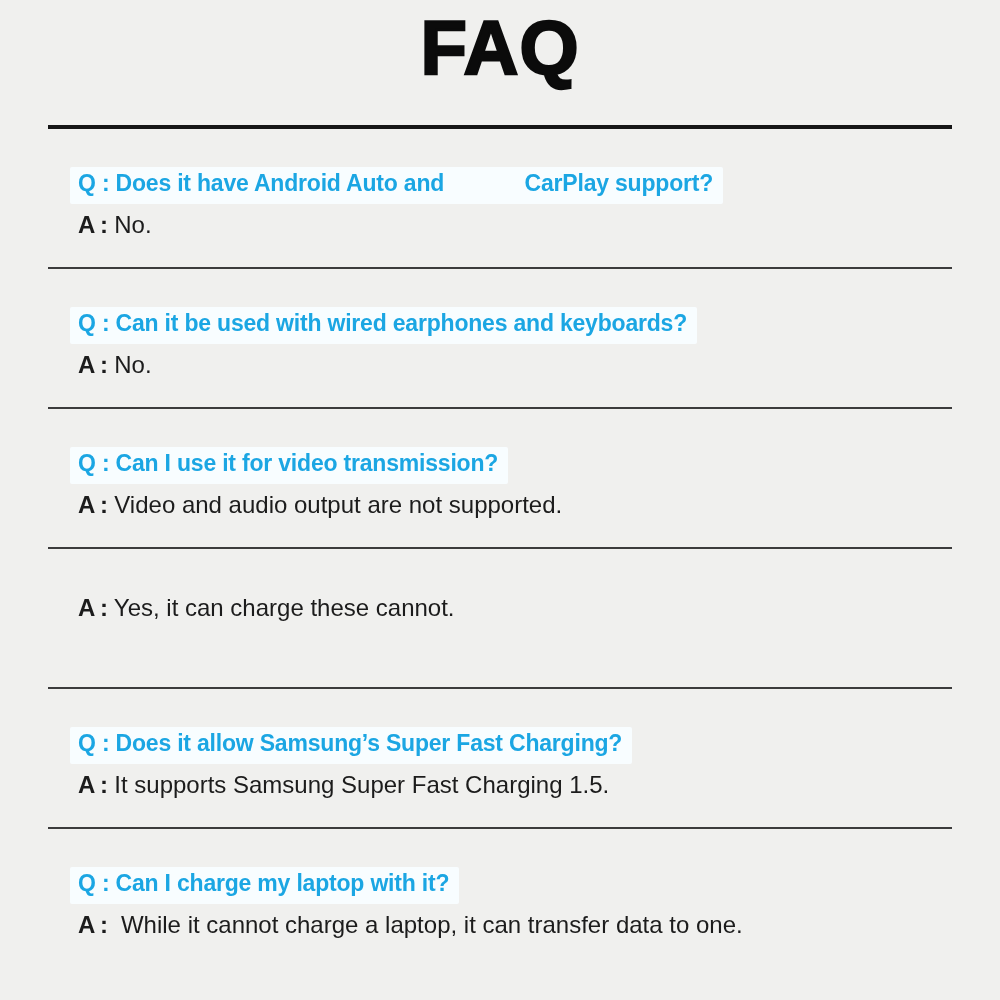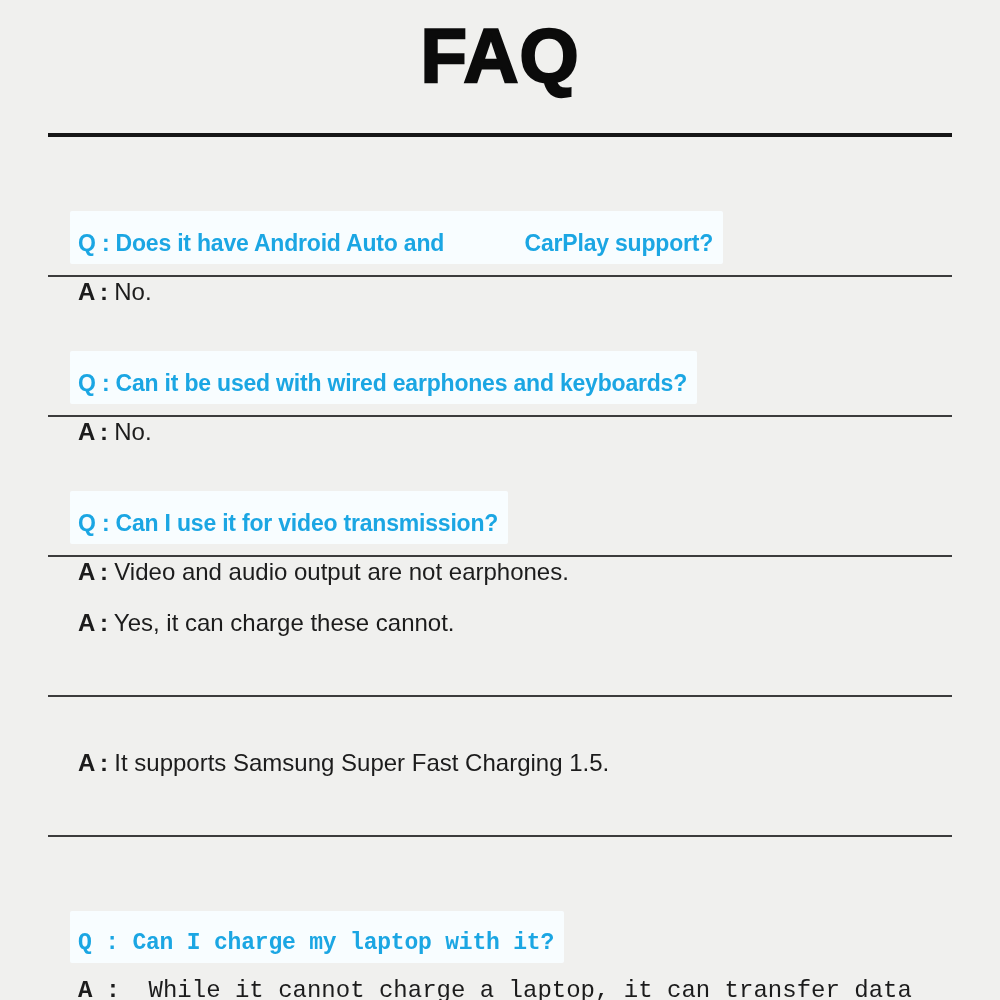--- a/index.html
+++ b/index.html
@@ -7,21 +7,21 @@
     padding: 0;
   }
   body {
     width: 1000px;
     height: 1000px;
     background: #f0f0ee;
     font-family: "Liberation Sans", "DejaVu Sans", sans-serif;
     overflow: hidden;
   }
   .page-title {
-    margin: 8px;
+    margin: 0;
     padding-top: 10px;
     font-size: 76px;
     line-height: 1;
     font-weight: bold;
     text-align: center;
     color: #0b0b0b;
     letter-spacing: 1px;
     -webkit-text-stroke: 2.4px #0b0b0b;
   }
   .faq-wrap {
@@ -34,42 +34,40 @@
     border: none;
   }
   .faq-item {
     box-sizing: border-box;
     height: 140px;
     border-bottom: 2px solid #3c3c3c;
     padding: 38px 0 0 30px;
   }
   .faq-item:last-child {
     border-bottom: none;
-    font-family: Liberation Mono, monospace;
   }
   .q-line {
     line-height: 24px;
   }
   .q-highlight {
     display: inline-block;
     background: #f8fdff;
-    padding: 20px 10px 6px 8px;
+    padding: 4px 10px 6px 8px;
     margin-left: -8px;
     border-radius: 2px;
-    margin-top: 36px;
   }
   .q-text {
     font-size: 23px;
     font-weight: bold;
     color: #1ba6e3;
     letter-spacing: -0.2px;
     white-space: pre-wrap;
   }
   .a-line {
-    margin-top: 14px;
+    margin-top: 7px;
     font-size: 24px;
     line-height: 28px;
     color: #1c1c1c;
   }
   .a-label {
     font-weight: bold;
     letter-spacing: -0.5px;
   }
   .a-text {
     font-weight: normal;
@@ -100,31 +98,34 @@
     <div class="a-line">
       <span class="a-label">A :</span><span class="a-text"> No.</span>
     </div>
   </div>
 
   <div class="faq-item">
     <div class="q-line">
       <span class="q-highlight"><span class="q-text">Q : Can I use it for video transmission?</span></span>
     </div>
     <div class="a-line">
-      <span class="a-label">A :</span><span class="a-text"> Video and audio output are not earphones.</span>
+      <span class="a-label">A :</span><span class="a-text"> Video and audio output are not supported.</span>
     </div>
   </div>
 
   <div class="faq-item">
     <div class="a-line">
       <span class="a-label">A :</span><span class="a-text"> Yes, it can charge these cannot.</span>
     </div>
   </div>
 
   <div class="faq-item">
+    <div class="q-line">
+      <span class="q-highlight"><span class="q-text">Q : Does it allow Samsung’s Super Fast Charging?</span></span>
+    </div>
     <div class="a-line">
       <span class="a-label">A :</span><span class="a-text"> It supports Samsung Super Fast Charging 1.5.</span>
     </div>
   </div>
 
   <div class="faq-item">
     <div class="q-line">
       <span class="q-highlight"><span class="q-text">Q : Can I charge my laptop with it?</span></span>
     </div>
     <div class="a-line">

